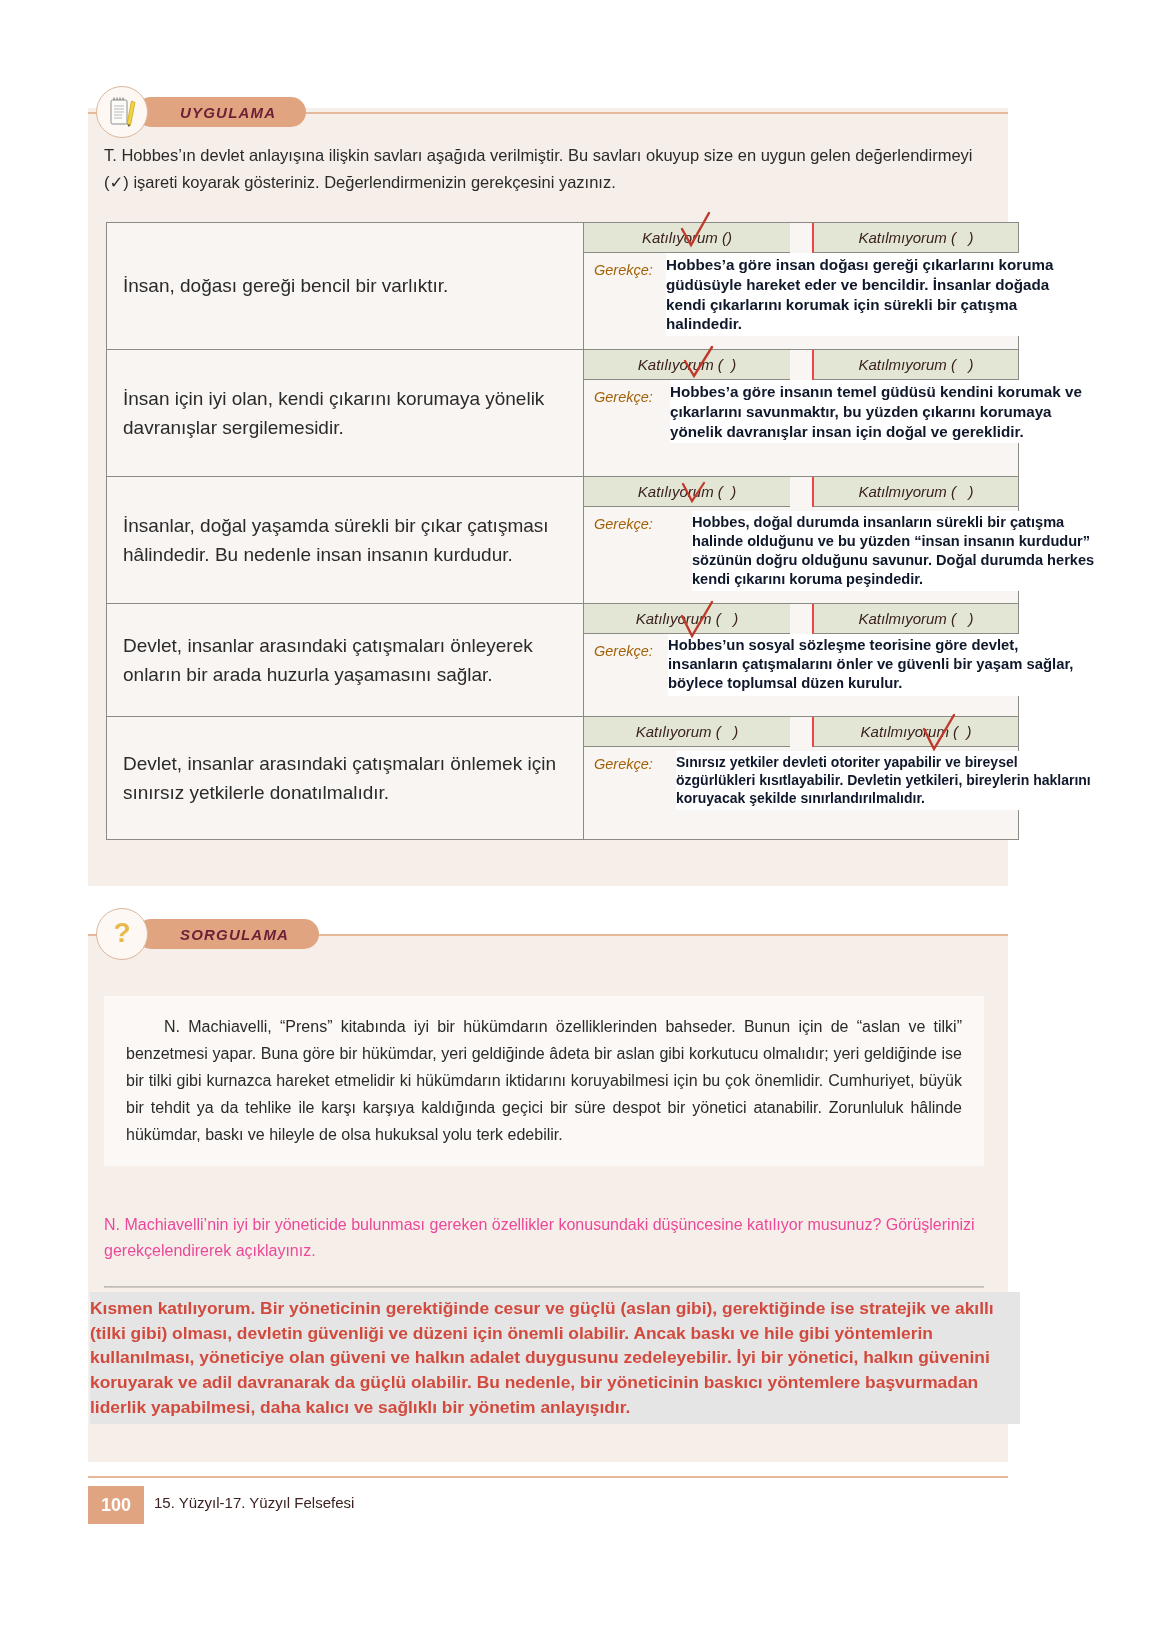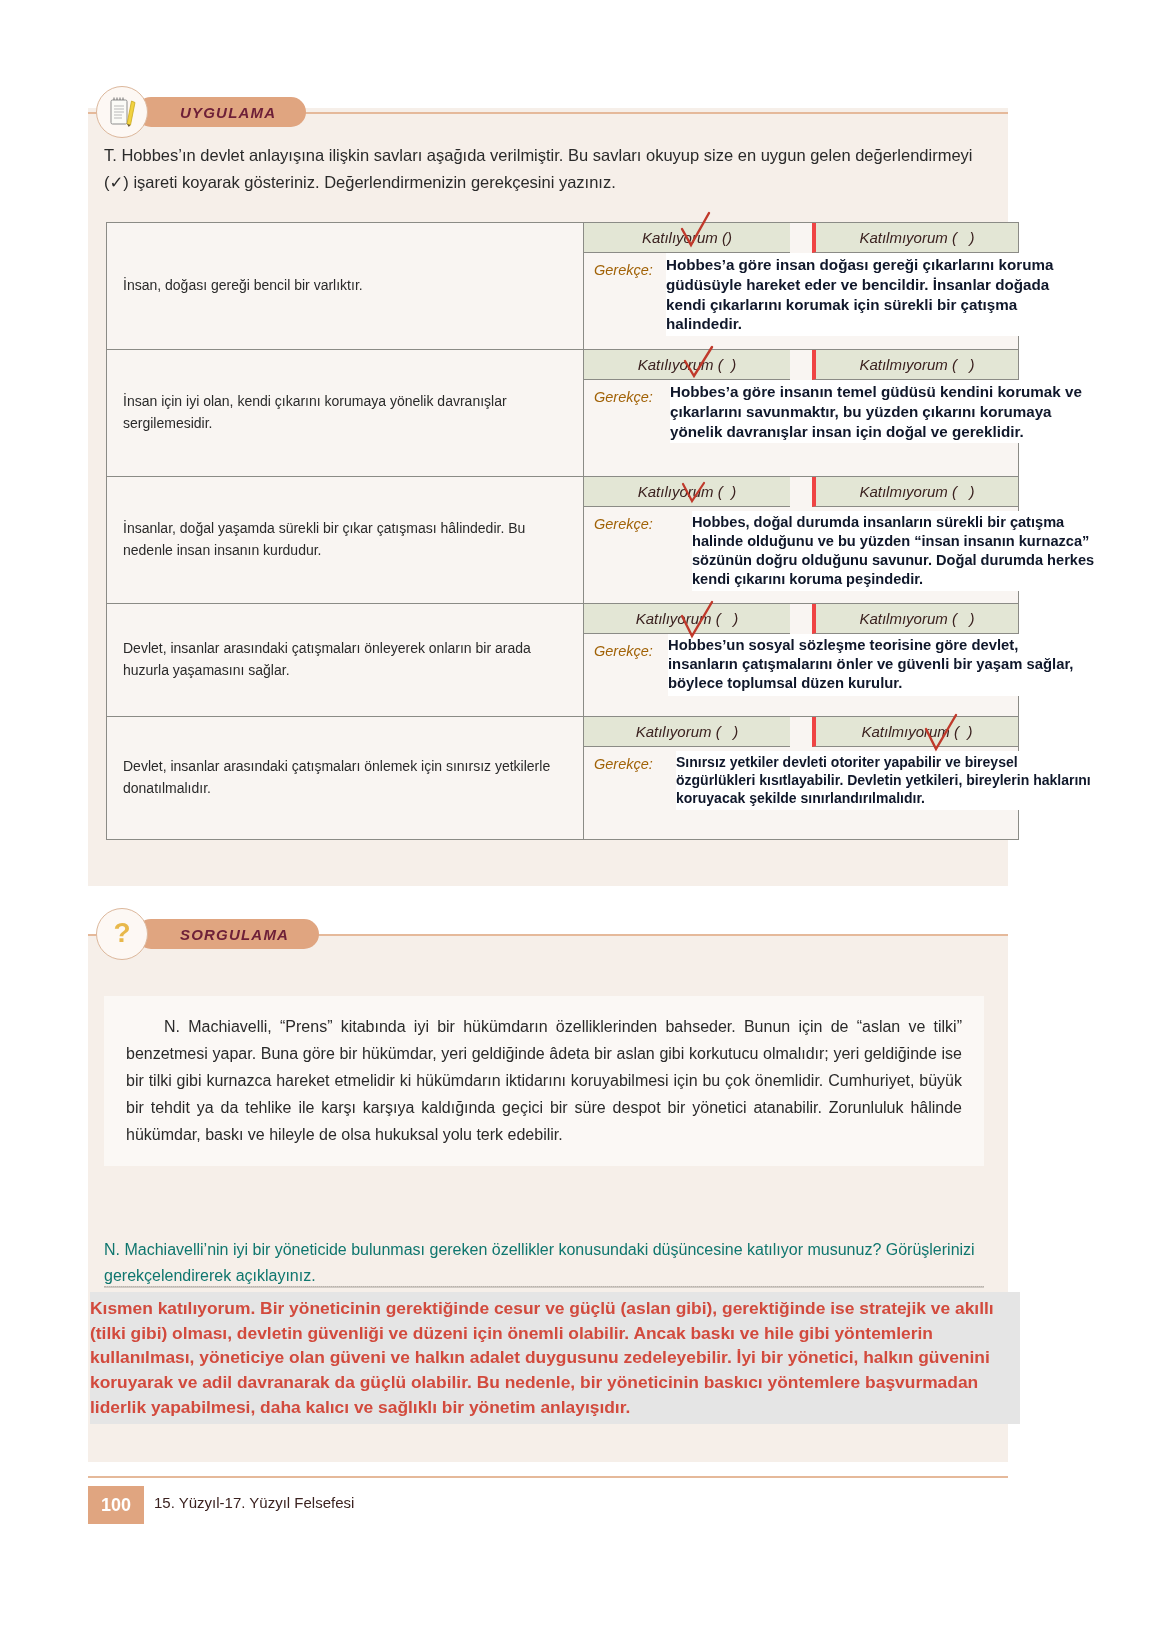--- a/index.html
+++ b/index.html
@@ -104,21 +104,21 @@
     table-layout: fixed;
   }
   #claims-table td {
     border: 1px solid #8b8b86;
     vertical-align: middle;
     background: #f9f5f2;
   }
   td.claim-cell {
     width: 444px;
     padding: 14px 16px;
-    font-size: 14px;
+    font-size: 19px;
     line-height: 1.55;
     color: #2a2a2a;
   }
   td.answer-cell {
     width: 434px;
     padding: 0;
     vertical-align: top;
     background: transparent;
   }
 
@@ -134,21 +134,21 @@
     height: 30px;
     display: flex;
     align-items: center;
     justify-content: center;
     position: relative;
     font-style: italic;
     font-size: 15px;
     color: #3b2220;
     box-sizing: border-box;
   }
-  .opt + .opt { border-left: 4px solid #ef4444; margin-left: 22px; }
+  .opt + .opt { border-left: 2px solid #ef4444; margin-left: 22px; }
 
   .tick {
     position: absolute;
     pointer-events: none;
     z-index: 5;
   }
 
   .ger-row {
     display: flex;
     align-items: flex-start;
@@ -194,25 +194,25 @@
     padding: 18px 22px 18px 22px;
     box-sizing: border-box;
     font-size: 16px;
     line-height: 1.68;
     color: #2a2a2a;
     text-align: justify;
     text-indent: 38px;
   }
 
   #sorg-question {
-    left: 104px; top: 1237px; width: 880px;
+    left: 104px; top: 1212px; width: 880px;
     position: absolute;
     font-size: 16px;
     line-height: 1.62;
-    color: #0f766e;
+    color: #ec4899;
   }
 
   #answer-divider {
     position: absolute;
     left: 104px; top: 1286px;
     width: 880px; height: 1px;
     background: #cfc9c3;
     border-top: 1px dotted #b9b2ab;
   }
 
@@ -345,21 +345,21 @@
               <svg class="tick" style="left:95px;top:3px" width="30" height="26" viewBox="0 0 30 26">
                   <path d="M4 4 L13 21 L25 3" stroke="#c0392b" stroke-width="2.2" fill="none" stroke-linecap="round"></path>
                 </svg>
             </div>
             <div class="opt">
               <span>Katılmıyorum (</span>&nbsp;&nbsp;&nbsp;<span>)</span>
             </div>
           </div>
           <div class="ger-row" style="min-height:96px">
             <div class="ger-label">Gerekçe:</div>
-            <div class="ger-text" style="left:108px;width:404px;top:4px;font-size:14.6px">Hobbes, doğal durumda insanların sürekli bir çatışma halinde olduğunu ve bu yüzden “insan insanın kurnazca” sözünün doğru olduğunu savunur. Doğal durumda herkes kendi çıkarını koruma peşindedir.</div>
+            <div class="ger-text" style="left:108px;width:404px;top:4px;font-size:14.6px">Hobbes, doğal durumda insanların sürekli bir çatışma halinde olduğunu ve bu yüzden “insan insanın kurdudur” sözünün doğru olduğunu savunur. Doğal durumda herkes kendi çıkarını koruma peşindedir.</div>
           </div>
         </td>
       </tr>
 
       <tr>
         <td class="claim-cell">Devlet, insanlar arasındaki çatışmaları önleyerek onların bir arada huzurla yaşamasını sağlar.</td>
         <td class="answer-cell">
           <div class="opt-row">
             <div class="opt">
               <span>Katılıyorum (</span>&nbsp;&nbsp;&nbsp;<span>)</span>

